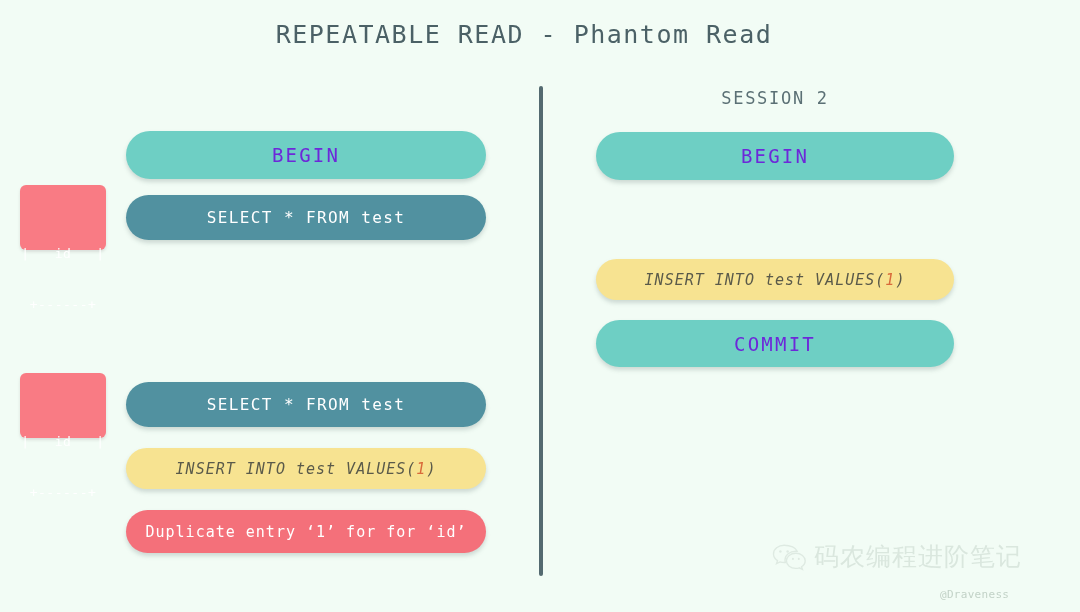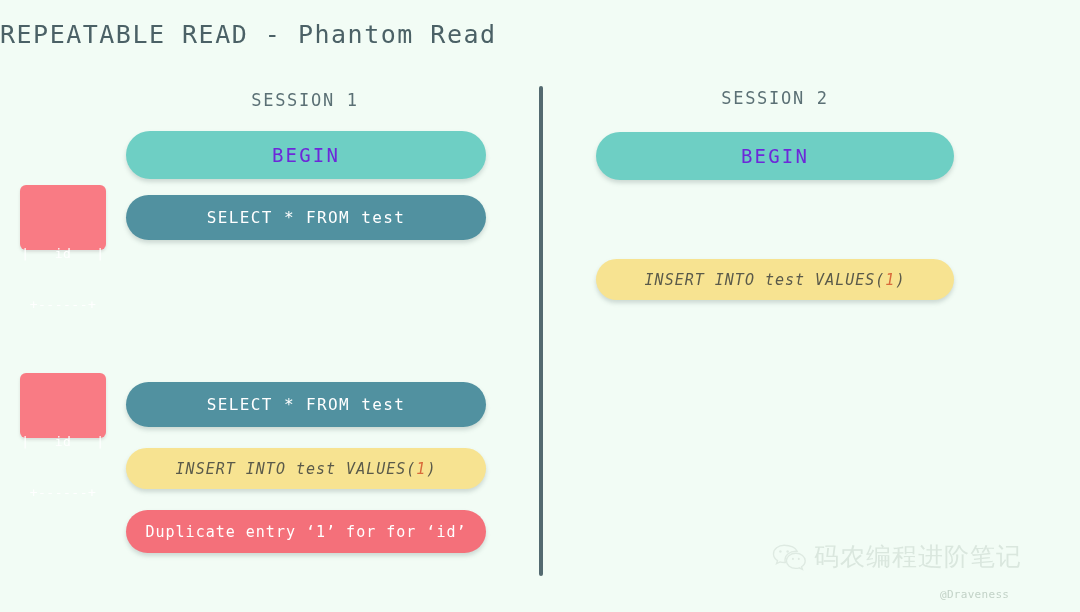--- a/index.html
+++ b/index.html
@@ -20,21 +20,21 @@
     width: 1080px;
     height: 612px;
   }
 
   
   .title {
     position: absolute;
     left: 0;
     top: 20px;
     width: 1048px;
-    text-align: left;
+    text-align: center;
     font-size: 25px;
     letter-spacing: 1.5px;
     color: #4b6166;
     font-family: "DejaVu Sans Mono", "Liberation Mono", monospace;
     white-space: pre;
   }
 
   
   .session-header {
     position: absolute;
@@ -157,21 +157,20 @@
     font-family: "DejaVu Sans Mono", "Liberation Mono", monospace;
   }
 </style>
 </head>
 <body>
 
 <div id="stage">
 
   <div class="title">REPEATABLE READ - Phantom Read</div>
 
-  <div class="session-header" id="session-1-header">SESSION 1</div>
   <div class="session-header" id="session-2-header">SESSION 2</div>
 
   <div class="divider"></div>
 
   <div class="result-box" id="result-1">
     <span class="result-line">|   id   |</span>
     <span class="result-line">+------+</span>
   </div>
 
   <div class="result-box" id="result-2">
@@ -190,20 +189,21 @@
   </div>
 
   <div class="pill pill-red" id="s1-error">Duplicate entry ‘1’ for for ‘id’</div>
 
   <div class="pill pill-green" id="s2-begin">BEGIN</div>
 
   <div class="pill pill-yellow" id="s2-insert">
     <span>INSERT INTO test VALUES(</span><span class="accent-num">1</span><span>)</span>
   </div>
 
+  <div class="pill pill-green" id="s2-commit">COMMIT</div>
 
   <div class="watermark">
     <span class="wechat-icon">
       <svg viewBox="0 0 34 28" width="34" height="28" aria-hidden="true">
         <path d="M12.2 2.2C6.2 2.2 1.5 6.1 1.5 10.9c0 2.7 1.6 5.1 4 6.7l-1 3.1 3.5-1.8c1.3.4 2.7.6 4.2.6.4 0 .8 0 1.2-.05-.3-.8-.4-1.6-.4-2.45 0-4.9 4.8-8.8 10.8-8.8.5 0 .9.03 1.35.08C23.9 4.9 18.6 2.2 12.2 2.2z" fill="none" stroke="#cfdcd3" stroke-width="1.4"></path>
         <circle cx="8.4" cy="8.6" r="1.25" fill="#cfdcd3"></circle>
         <circle cx="15.6" cy="8.6" r="1.25" fill="#cfdcd3"></circle>
         <path d="M23.8 10.2c-5.2 0-9.4 3.4-9.4 7.6 0 4.2 4.2 7.6 9.4 7.6 1.2 0 2.4-.2 3.5-.55l3.1 1.6-.85-2.7c2.2-1.4 3.65-3.5 3.65-5.95 0-4.2-4.2-7.6-9.4-7.6z" fill="none" stroke="#cfdcd3" stroke-width="1.4"></path>
         <circle cx="20.9" cy="15.9" r="1.05" fill="#cfdcd3"></circle>
         <circle cx="26.8" cy="15.9" r="1.05" fill="#cfdcd3"></circle>

